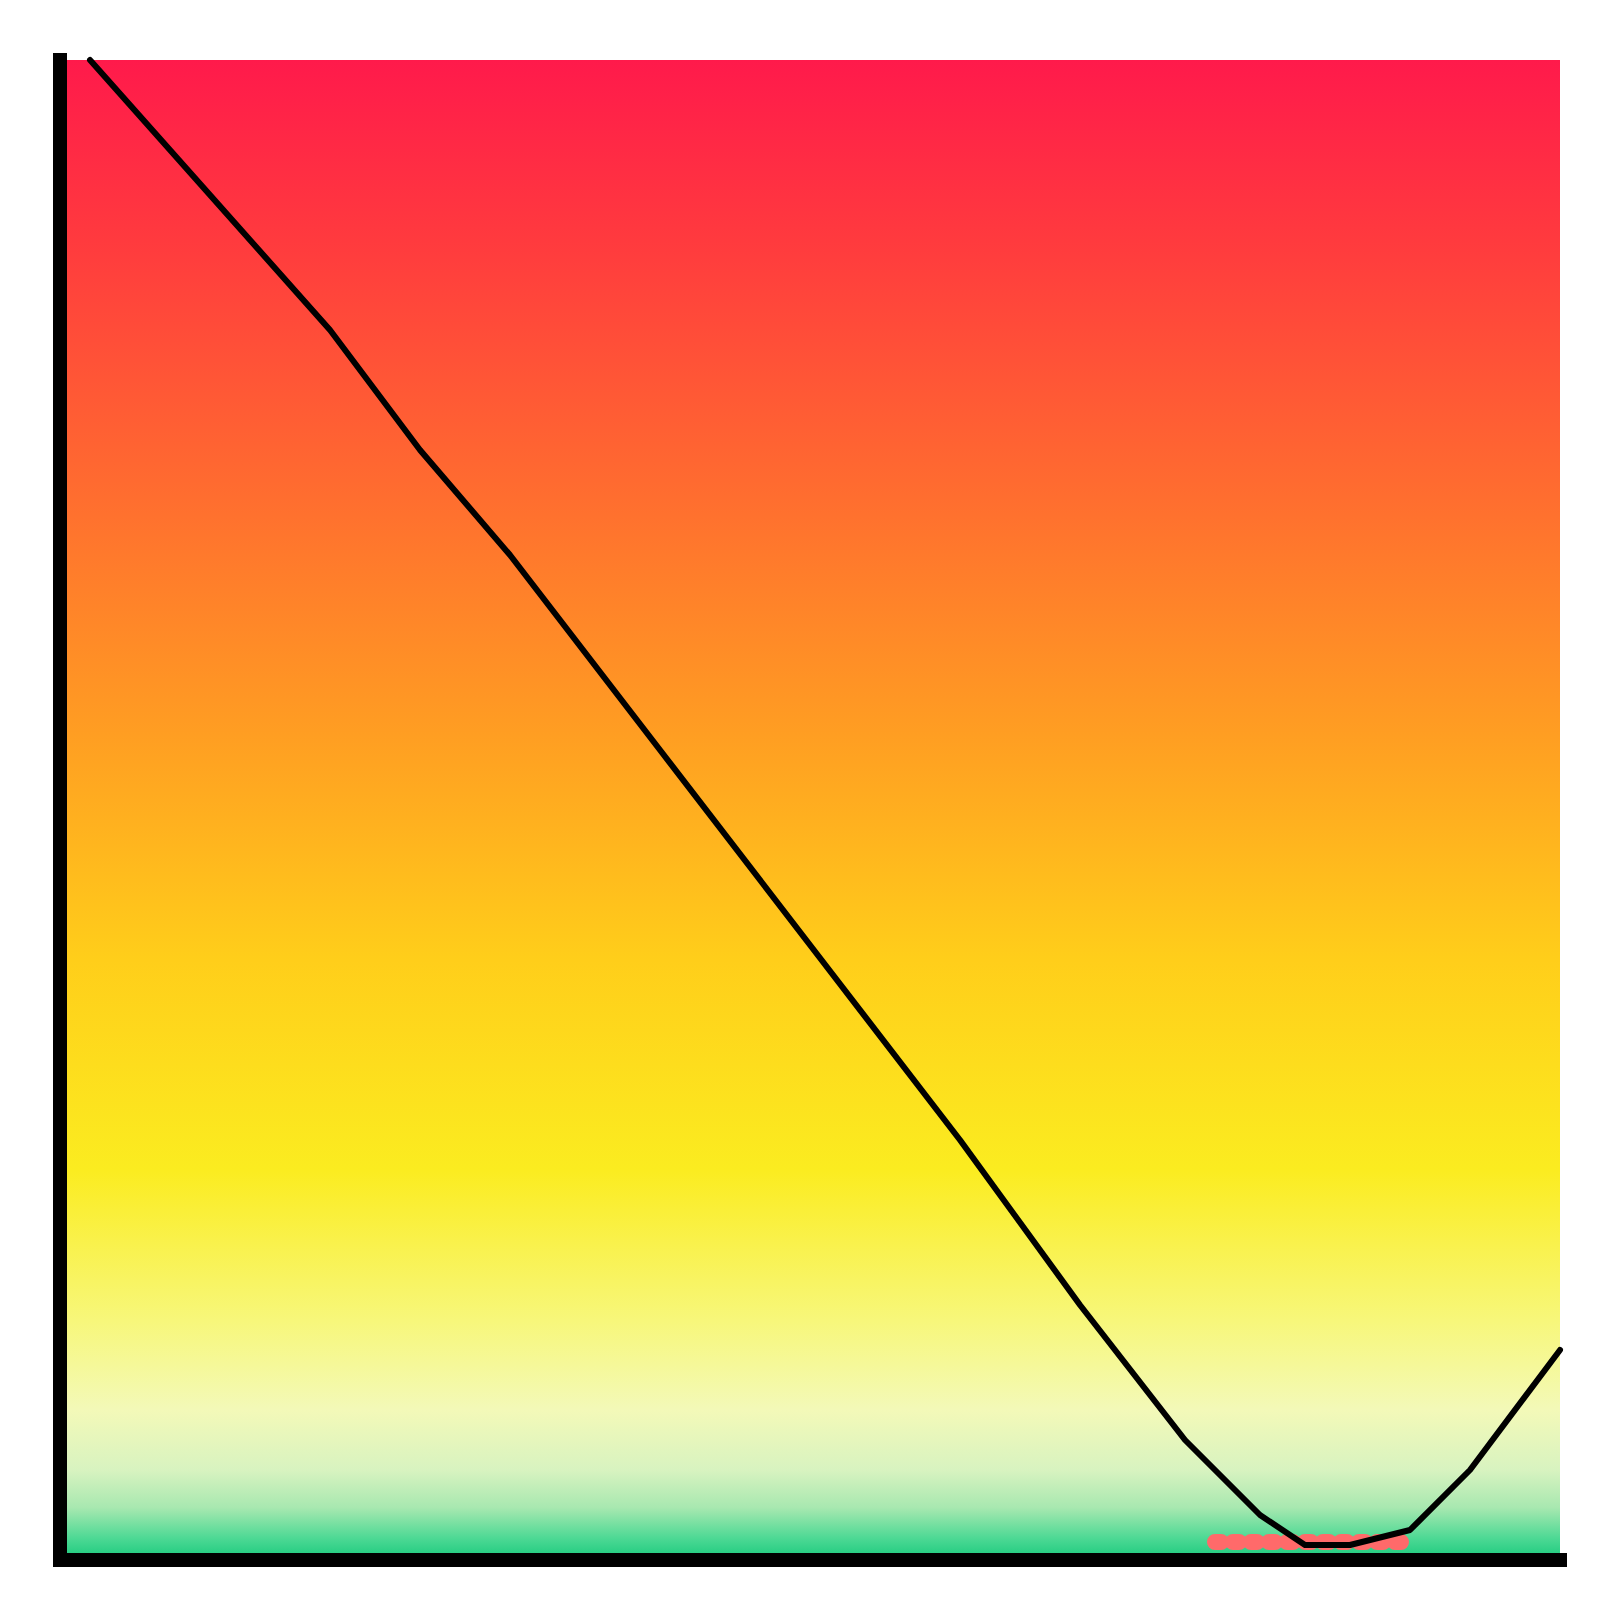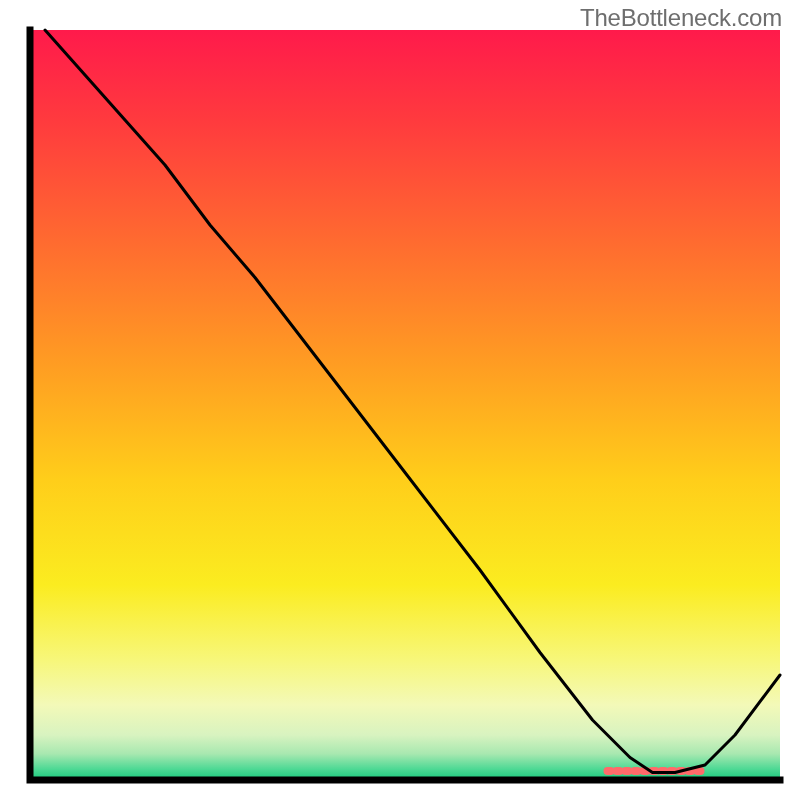--- a/index.html
+++ b/index.html
@@ -26,21 +26,20 @@
   }
   svg {
     position: absolute;
     top: 0;
     left: 0;
   }
 </style>
 </head>
 <body>
 <div class="container">
-  <div class="watermark">TheBottleneck.com</div>
   <svg id="chart-svg" width="800" height="800" viewBox="0 0 800 800">
       <defs>
         <linearGradient id="bg-grad" x1="0" y1="0" x2="0" y2="1">
           <stop offset="0%" stop-color="#ff1a4b"></stop>
           <stop offset="12%" stop-color="#ff3a3e"></stop>
           <stop offset="28.000000000000004%" stop-color="#ff6a30"></stop>
           <stop offset="45%" stop-color="#ff9e22"></stop>
           <stop offset="60%" stop-color="#ffce1a"></stop>
           <stop offset="74%" stop-color="#fbec20"></stop>
           <stop offset="84%" stop-color="#f7f77a"></stop>

